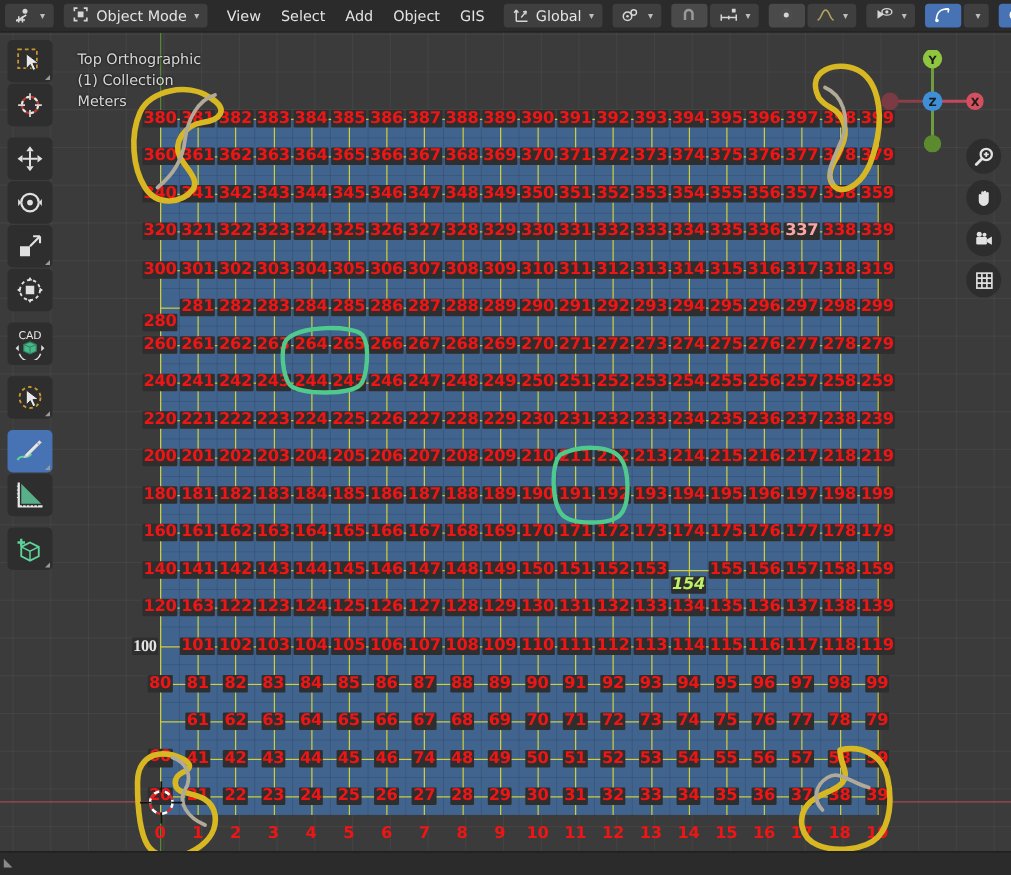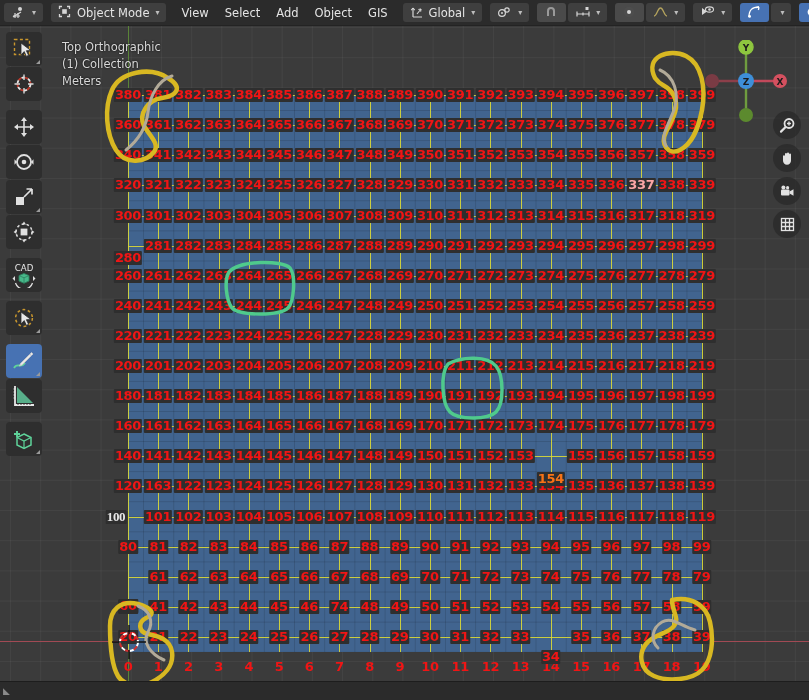--- a/index.html
+++ b/index.html
@@ -380,21 +380,21 @@
         <div class="numlabel" style="left: 248.8px; top: 610.9px; color: rgb(240, 21, 21);">24</div>
         <div class="numlabel" style="left: 279px; top: 610.9px; color: rgb(240, 21, 21);">25</div>
         <div class="numlabel" style="left: 309.2px; top: 610.9px; color: rgb(240, 21, 21);">26</div>
         <div class="numlabel" style="left: 339.4px; top: 610.9px; color: rgb(240, 21, 21);">27</div>
         <div class="numlabel" style="left: 369.6px; top: 610.9px; color: rgb(240, 21, 21);">28</div>
         <div class="numlabel" style="left: 399.8px; top: 610.9px; color: rgb(240, 21, 21);">29</div>
         <div class="numlabel" style="left: 430px; top: 610.9px; color: rgb(240, 21, 21);">30</div>
         <div class="numlabel" style="left: 460.2px; top: 610.9px; color: rgb(240, 21, 21);">31</div>
         <div class="numlabel" style="left: 490.4px; top: 610.9px; color: rgb(240, 21, 21);">32</div>
         <div class="numlabel" style="left: 520.6px; top: 610.9px; color: rgb(240, 21, 21);">33</div>
-        <div class="numlabel" style="left: 550.8px; top: 610.9px; color: rgb(240, 21, 21); margin-top: 20px;">34</div>
+        <div class="numlabel" style="left: 550.8px; top: 610.9px; color: rgb(240, 21, 21);">34</div>
         <div class="numlabel" style="left: 581px; top: 610.9px; color: rgb(240, 21, 21);">35</div>
         <div class="numlabel" style="left: 611.2px; top: 610.9px; color: rgb(240, 21, 21);">36</div>
         <div class="numlabel" style="left: 641.4px; top: 610.9px; color: rgb(240, 21, 21);">37</div>
         <div class="numlabel" style="left: 671.6px; top: 610.9px; color: rgb(240, 21, 21);">38</div>
         <div class="numlabel" style="left: 701.8px; top: 610.9px; color: rgb(240, 21, 21);">39</div>
         <div class="numlabel" style="left: 128px; top: 580.8px; color: rgb(240, 21, 21);">40</div>
         <div class="numlabel" style="left: 158.2px; top: 580.8px; color: rgb(240, 21, 21);">41</div>
         <div class="numlabel" style="left: 188.4px; top: 580.8px; color: rgb(240, 21, 21);">42</div>
         <div class="numlabel" style="left: 218.6px; top: 580.8px; color: rgb(240, 21, 21);">43</div>
         <div class="numlabel" style="left: 248.8px; top: 580.8px; color: rgb(240, 21, 21);">44</div>
@@ -500,21 +500,21 @@
         <div class="numlabel" style="left: 248.8px; top: 430.3px; color: rgb(240, 21, 21);">144</div>
         <div class="numlabel" style="left: 279px; top: 430.3px; color: rgb(240, 21, 21);">145</div>
         <div class="numlabel" style="left: 309.2px; top: 430.3px; color: rgb(240, 21, 21);">146</div>
         <div class="numlabel" style="left: 339.4px; top: 430.3px; color: rgb(240, 21, 21);">147</div>
         <div class="numlabel" style="left: 369.6px; top: 430.3px; color: rgb(240, 21, 21);">148</div>
         <div class="numlabel" style="left: 399.8px; top: 430.3px; color: rgb(240, 21, 21);">149</div>
         <div class="numlabel" style="left: 430px; top: 430.3px; color: rgb(240, 21, 21);">150</div>
         <div class="numlabel" style="left: 460.2px; top: 430.3px; color: rgb(240, 21, 21);">151</div>
         <div class="numlabel" style="left: 490.4px; top: 430.3px; color: rgb(240, 21, 21);">152</div>
         <div class="numlabel" style="left: 520.6px; top: 430.3px; color: rgb(240, 21, 21);">153</div>
-        <div class="numlabel" style="left: 550.8px; top: 453px; color: #f97316;">154</div>
+        <div class="numlabel" style="left: 550.8px; top: 442px; color: #bef264; font-style: italic;">154</div>
         <div class="numlabel" style="left: 581px; top: 430.3px; color: rgb(240, 21, 21);">155</div>
         <div class="numlabel" style="left: 611.2px; top: 430.3px; color: rgb(240, 21, 21);">156</div>
         <div class="numlabel" style="left: 641.4px; top: 430.3px; color: rgb(240, 21, 21);">157</div>
         <div class="numlabel" style="left: 671.6px; top: 430.3px; color: rgb(240, 21, 21);">158</div>
         <div class="numlabel" style="left: 701.8px; top: 430.3px; color: rgb(240, 21, 21);">159</div>
         <div class="numlabel" style="left: 128px; top: 400.2px; color: rgb(240, 21, 21);">160</div>
         <div class="numlabel" style="left: 158.2px; top: 400.2px; color: rgb(240, 21, 21);">161</div>
         <div class="numlabel" style="left: 188.4px; top: 400.2px; color: rgb(240, 21, 21);">162</div>
         <div class="numlabel" style="left: 218.6px; top: 400.2px; color: rgb(240, 21, 21);">163</div>
         <div class="numlabel" style="left: 248.8px; top: 400.2px; color: rgb(240, 21, 21);">164</div>

